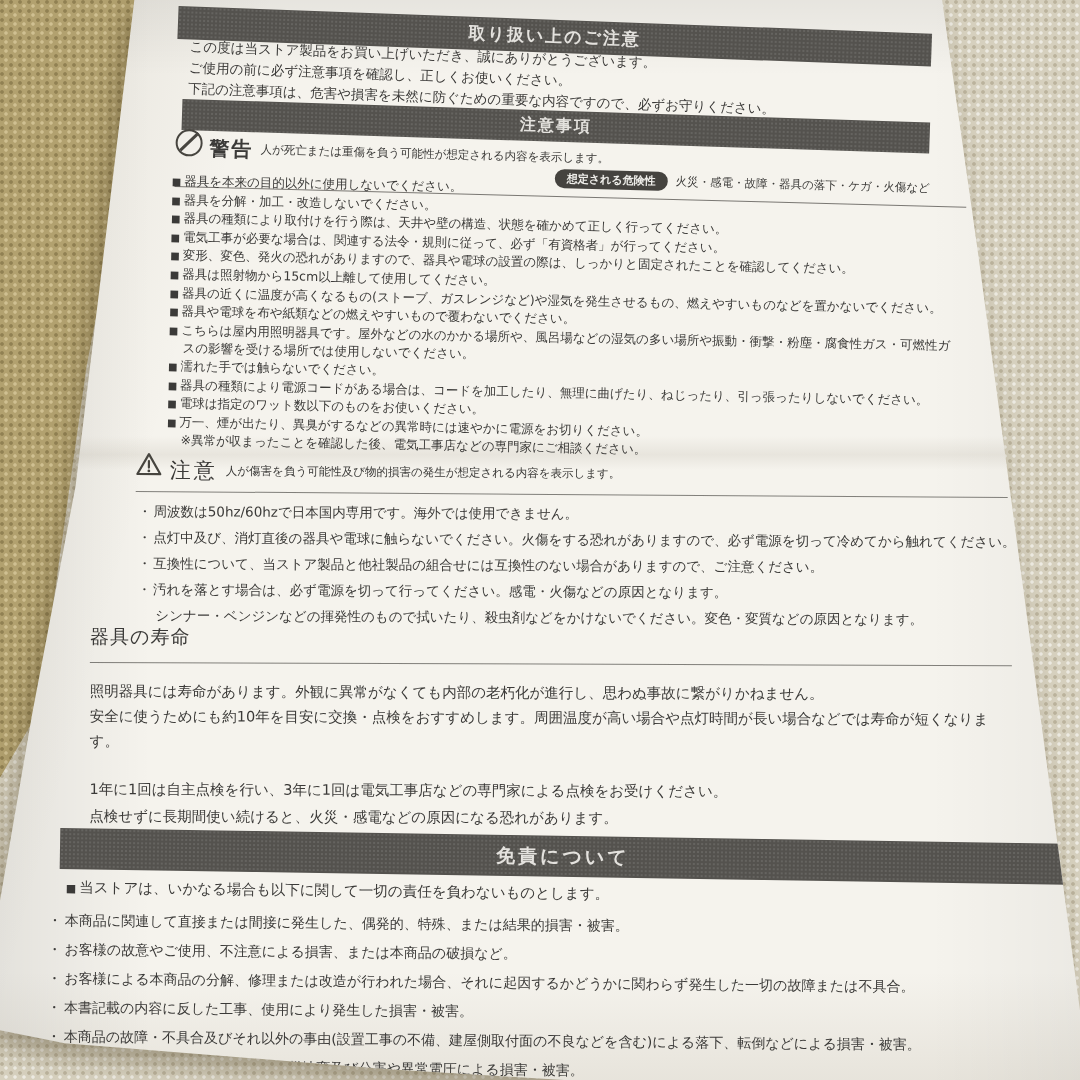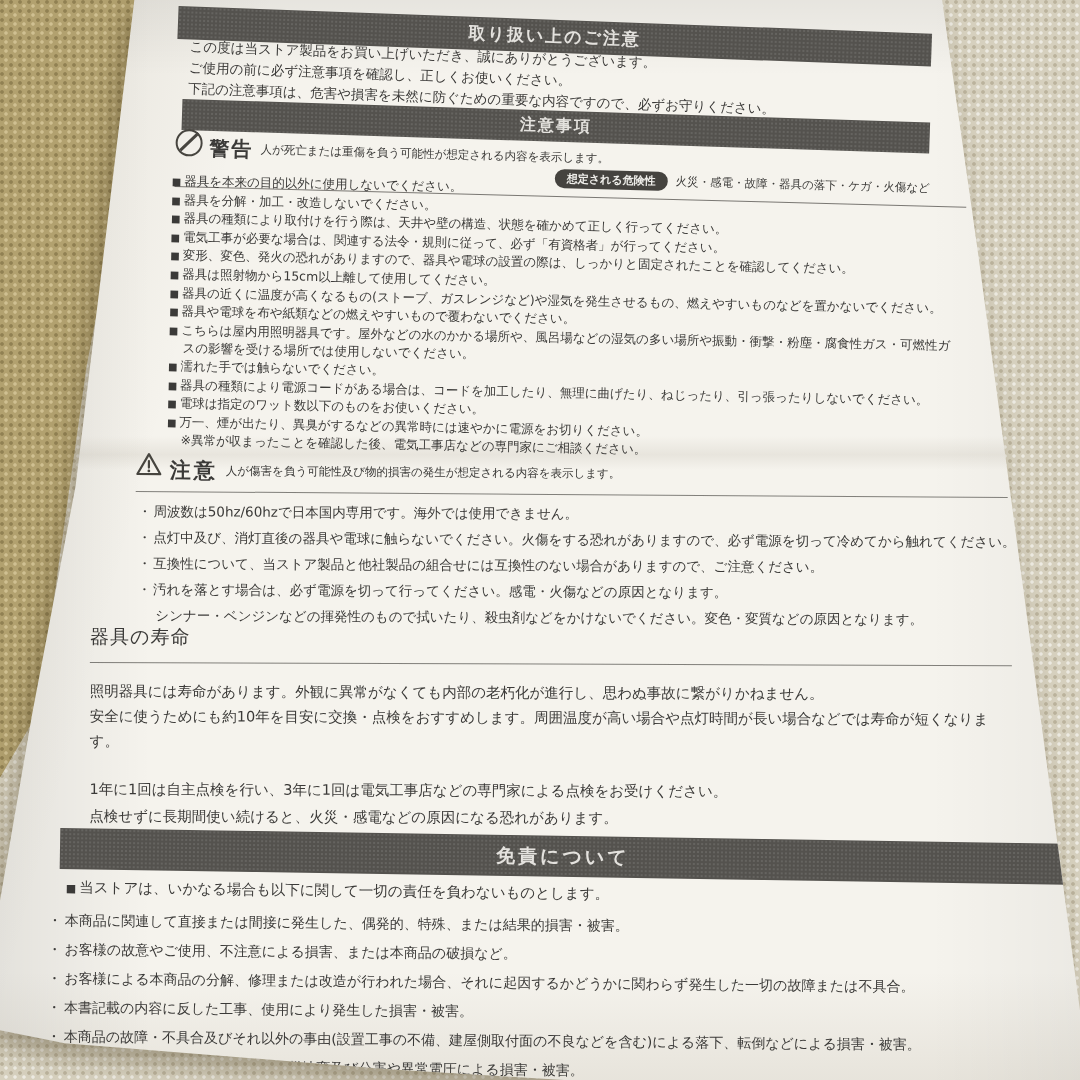--- a/index.html
+++ b/index.html
@@ -84,21 +84,21 @@
   .sqlist{left:172px;top:172px;width:792px;font-size:12.5px;line-height:17.6px;transform:rotate(1.15deg);transform-origin:left top;}
   .sqitem{padding-left:14px;text-indent:-14px;}
   .sqitem::before{content:"■";font-size:10px;margin-right:3px;}
   .sqnote{padding-left:14px;}
 
   
   .cautionhead{left:136px;top:452px;width:872px;transform:rotate(0.4deg);transform-origin:left top;
                border-bottom:1px solid rgba(80,78,74,0.7);padding-bottom:10px;}
   .cautionhead-inner{display:flex;align-items:flex-end;gap:8px;}
   .tri-icon{flex:0 0 auto;margin-bottom:1px;}
-  .caution-label{font-size:21px;font-weight:bold;letter-spacing:3px;line-height:1;}
+  .caution-label{font-size:21px;font-weight:normal;letter-spacing:3px;line-height:1;}
   .caution-desc{font-size:11.5px;padding-bottom:3px;}
   .dotlist{left:138px;top:498px;width:880px;font-size:13.5px;line-height:26px;transform:rotate(0.3deg);transform-origin:left top;}
   .dotitem{padding-left:18px;text-indent:-18px;}
   .dotitem::before{content:"・";margin-right:2px;}
   .dotcont{padding-left:18px;}
 
   
   .lifespan{left:90px;top:624px;width:922px;transform:rotate(0.2deg);transform-origin:left top;}
   .life-heading{font-size:19px;letter-spacing:1px;border-bottom:1px solid rgba(80,78,74,0.7);padding-bottom:12px;}
   .life-para1{margin-top:16px;font-size:14.5px;line-height:25px;}

